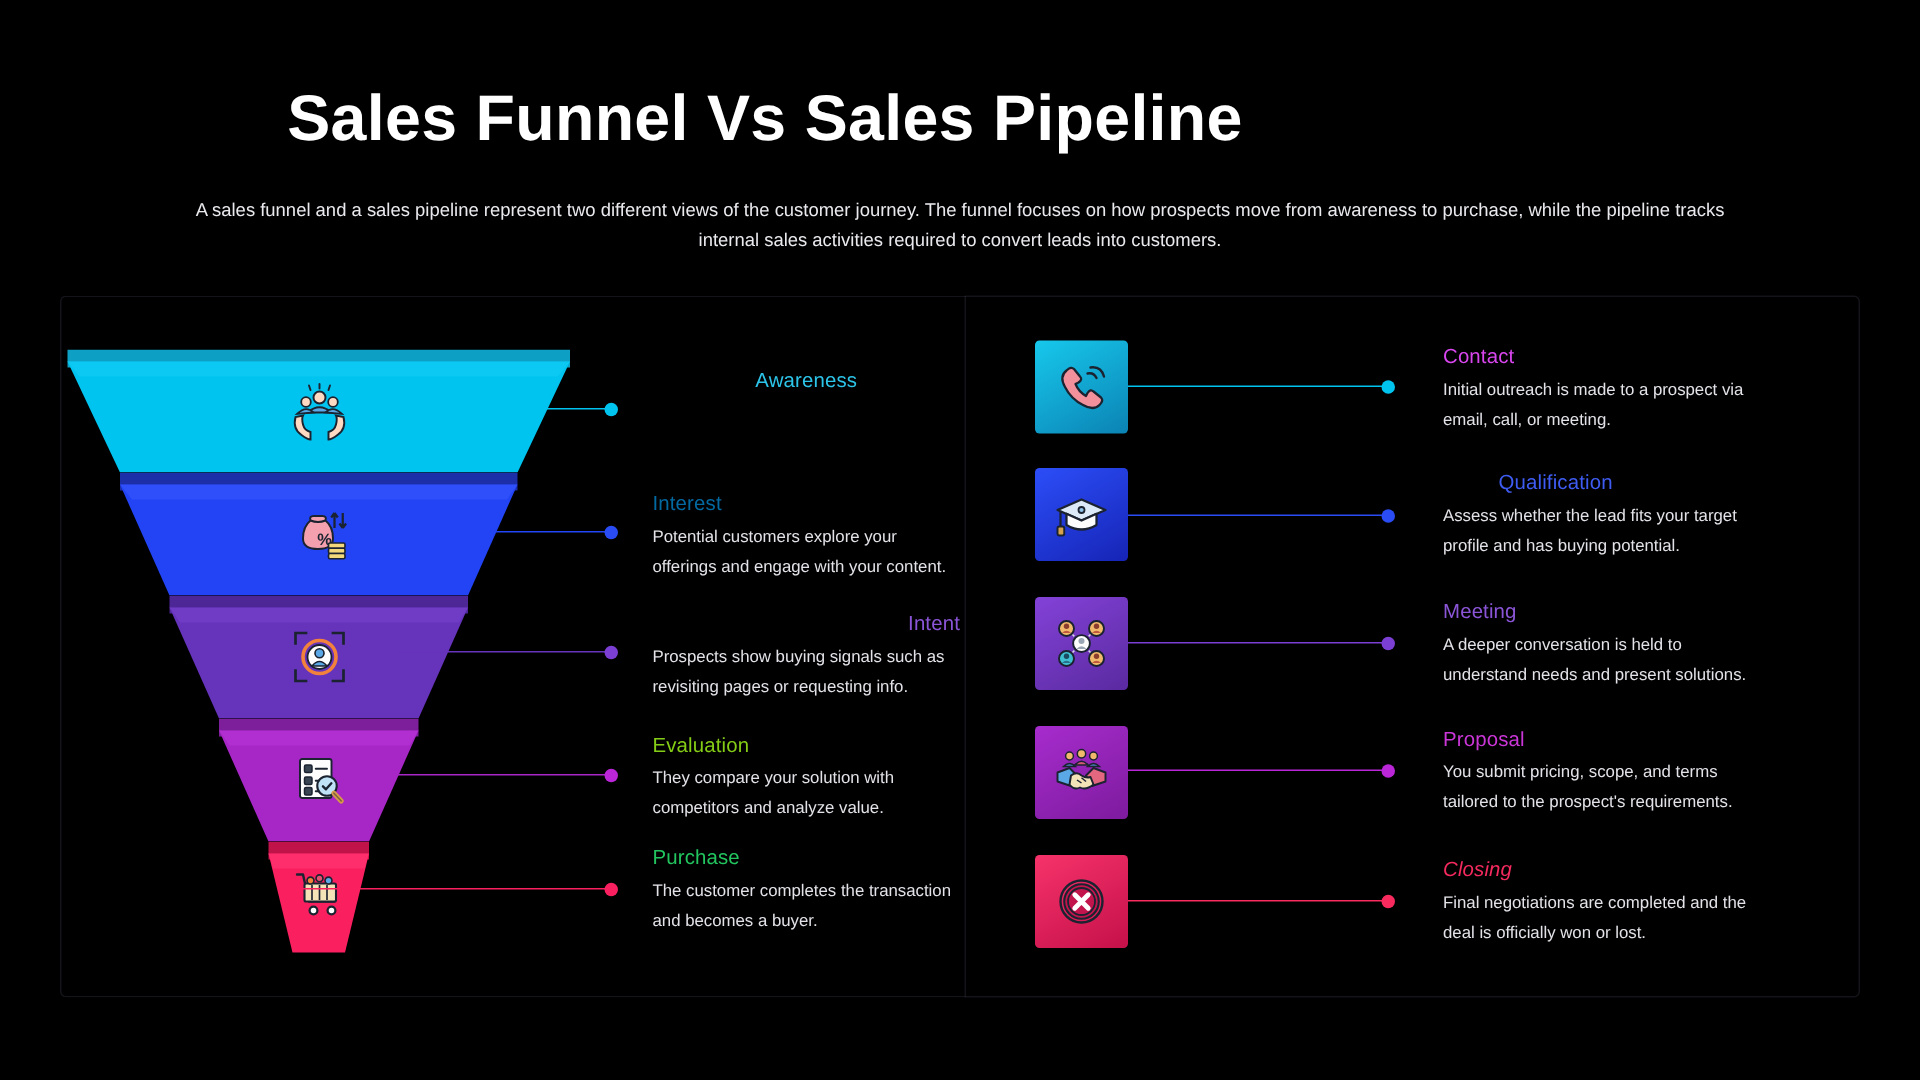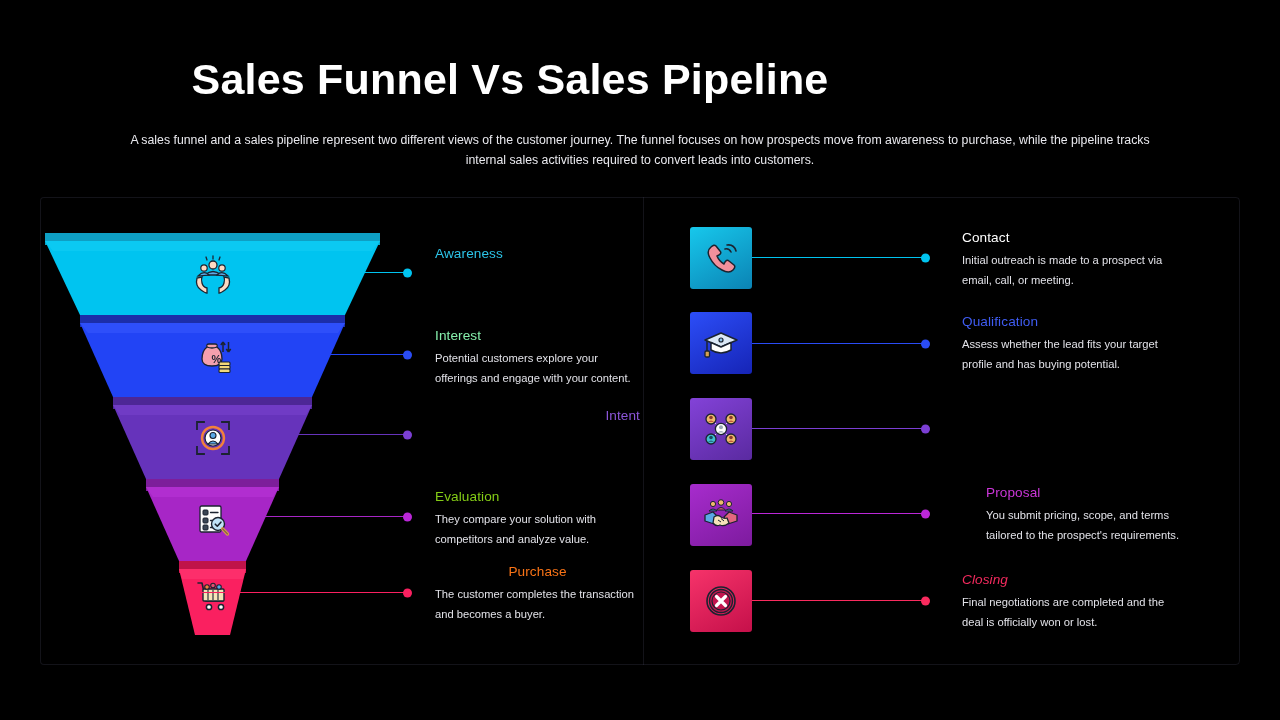--- a/index.html
+++ b/index.html
@@ -223,36 +223,37 @@
   <div class="conn" style="left:264px;top:434px;width:144px;background:#6633bb;">
     <span class="dot" style="background:#7b3fd4;"></span>
   </div>
   <div class="conn" style="left:231px;top:516px;width:177px;background:#a726c6;">
     <span class="dot" style="background:#bb27d8;"></span>
   </div>
   <div class="conn" style="left:198px;top:592px;width:210px;background:#fa2060;">
     <span class="dot" style="background:#fa2060;"></span>
   </div>
 
-  <div class="txt" style="left:435px;top:246px;">
+  <div class="txt" style="left:435px;top:246px;text-align:center;">
     <div class="h" style="color:#2cc4e8;">Awareness</div>
   </div>
   <div class="txt" style="left:435px;top:328px;">
-    <div class="h" style="color:#86efac;">Interest</div>
+    <div class="h" style="color:#0369a1;">Interest</div>
     <div class="p">Potential customers explore your offerings and engage with your content.</div>
   </div>
   <div class="txt" style="left:435px;top:408px;">
     <div class="h" style="color:#8b55d8;text-align:right;">Intent</div>
+    <div class="p">Prospects show buying signals such as revisiting pages or requesting info.</div>
   </div>
   <div class="txt" style="left:435px;top:489px;">
     <div class="h" style="color:#84cc16;">Evaluation</div>
     <div class="p">They compare your solution with competitors and analyze value.</div>
   </div>
   <div class="txt" style="left:435px;top:564px;">
-    <div class="h" style="color:#f97316;text-align:center;">Purchase</div>
+    <div class="h" style="color:#22c55e;">Purchase</div>
     <div class="p">The customer completes the transaction and becomes a buyer.</div>
   </div>
 
   <div class="tile" style="left:690px;top:227px;background:linear-gradient(150deg,#17c8ec,#0b83b4);">
     <span>
       <svg width="36" height="36" viewBox="0 0 36 36">
         <path d="M8 7 q3 -3 5 -1 l4 5 q2 2 -1 4 l-2 1 q2 5 7 8 l1 -2 q2 -3 4 -1 l5 4 q2 2 -1 5 q-4 4 -11 0 q-8 -4 -12 -12 q-4 -7 1 -11z" fill="#f2909c" stroke="#1b2330" stroke-width="1.5" stroke-linejoin="round"></path>
         <g fill="none" stroke="#1b2330" stroke-width="1.6" stroke-linecap="round">
           <path d="M22 9 q4 -1 6 3"></path>
           <path d="M24 5 q7 -1 9 6"></path>
@@ -355,28 +356,32 @@
     <span class="dot" style="background:#7b3fd4;"></span>
   </div>
   <div class="conn" style="left:752px;top:513px;width:174px;background:#bb27d8;">
     <span class="dot" style="background:#bb27d8;"></span>
   </div>
   <div class="conn" style="left:752px;top:600px;width:174px;background:#f92b5e;">
     <span class="dot" style="background:#f92b5e;"></span>
   </div>
 
   <div class="rtxt" style="left:962px;top:230px;">
-    <div class="h" style="color:#ffffff;">Contact</div>
+    <div class="h" style="color:#d946ef;">Contact</div>
     <div class="p">Initial outreach is made to a prospect via email, call, or meeting.</div>
   </div>
   <div class="rtxt" style="left:962px;top:314px;">
-    <div class="h" style="color:#3f5cf2;">Qualification</div>
+    <div class="h" style="color:#3f5cf2;margin-left:37px;">Qualification</div>
     <div class="p">Assess whether the lead fits your target profile and has buying potential.</div>
   </div>
-  <div class="rtxt" style="left:962px;top:485px;margin-left:24px;">
+  <div class="rtxt" style="left:962px;top:400px;">
+    <div class="h" style="color:#8b55d8;">Meeting</div>
+    <div class="p">A deeper conversation is held to understand needs and present solutions.</div>
+  </div>
+  <div class="rtxt" style="left:962px;top:485px;">
     <div class="h" style="color:#cb36d8;">Proposal</div>
     <div class="p">You submit pricing, scope, and terms tailored to the prospect's requirements.</div>
   </div>
   <div class="rtxt" style="left:962px;top:572px;">
     <div class="h" style="color:#f42a5e;font-style:italic;">Closing</div>
     <div class="p">Final negotiations are completed and the deal is officially won or lost.</div>
   </div>
 
 </div>
 

